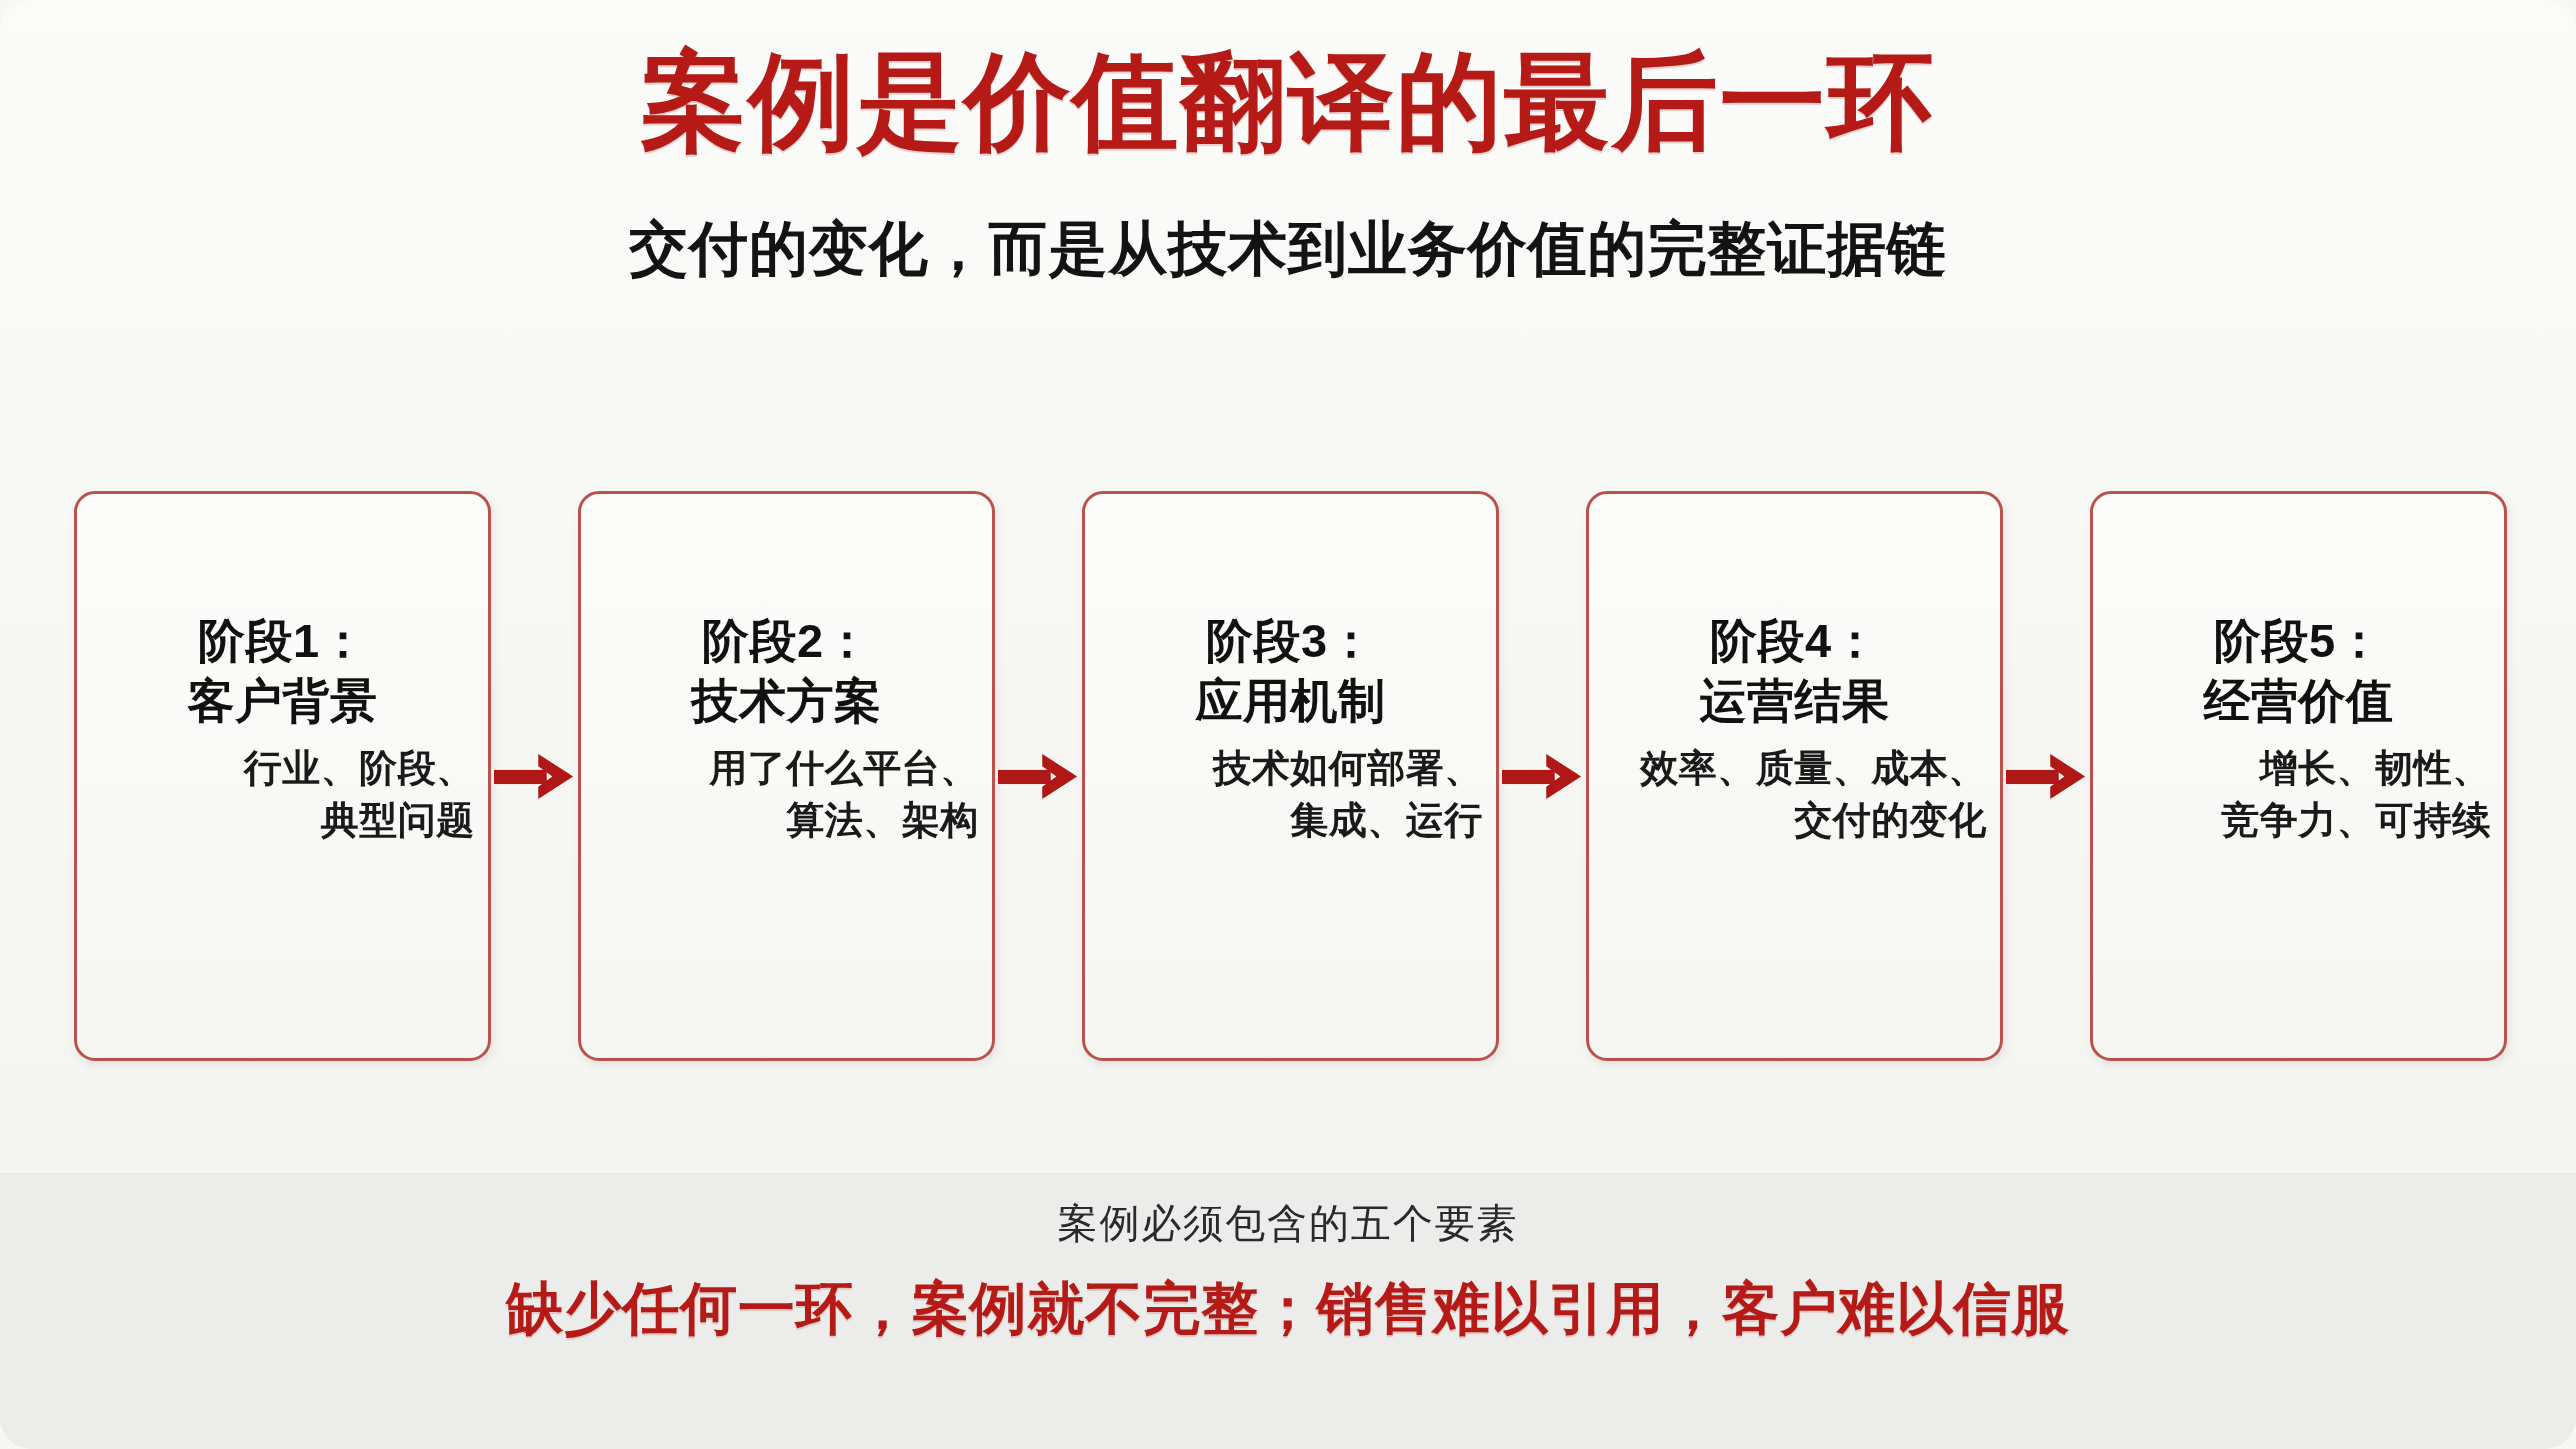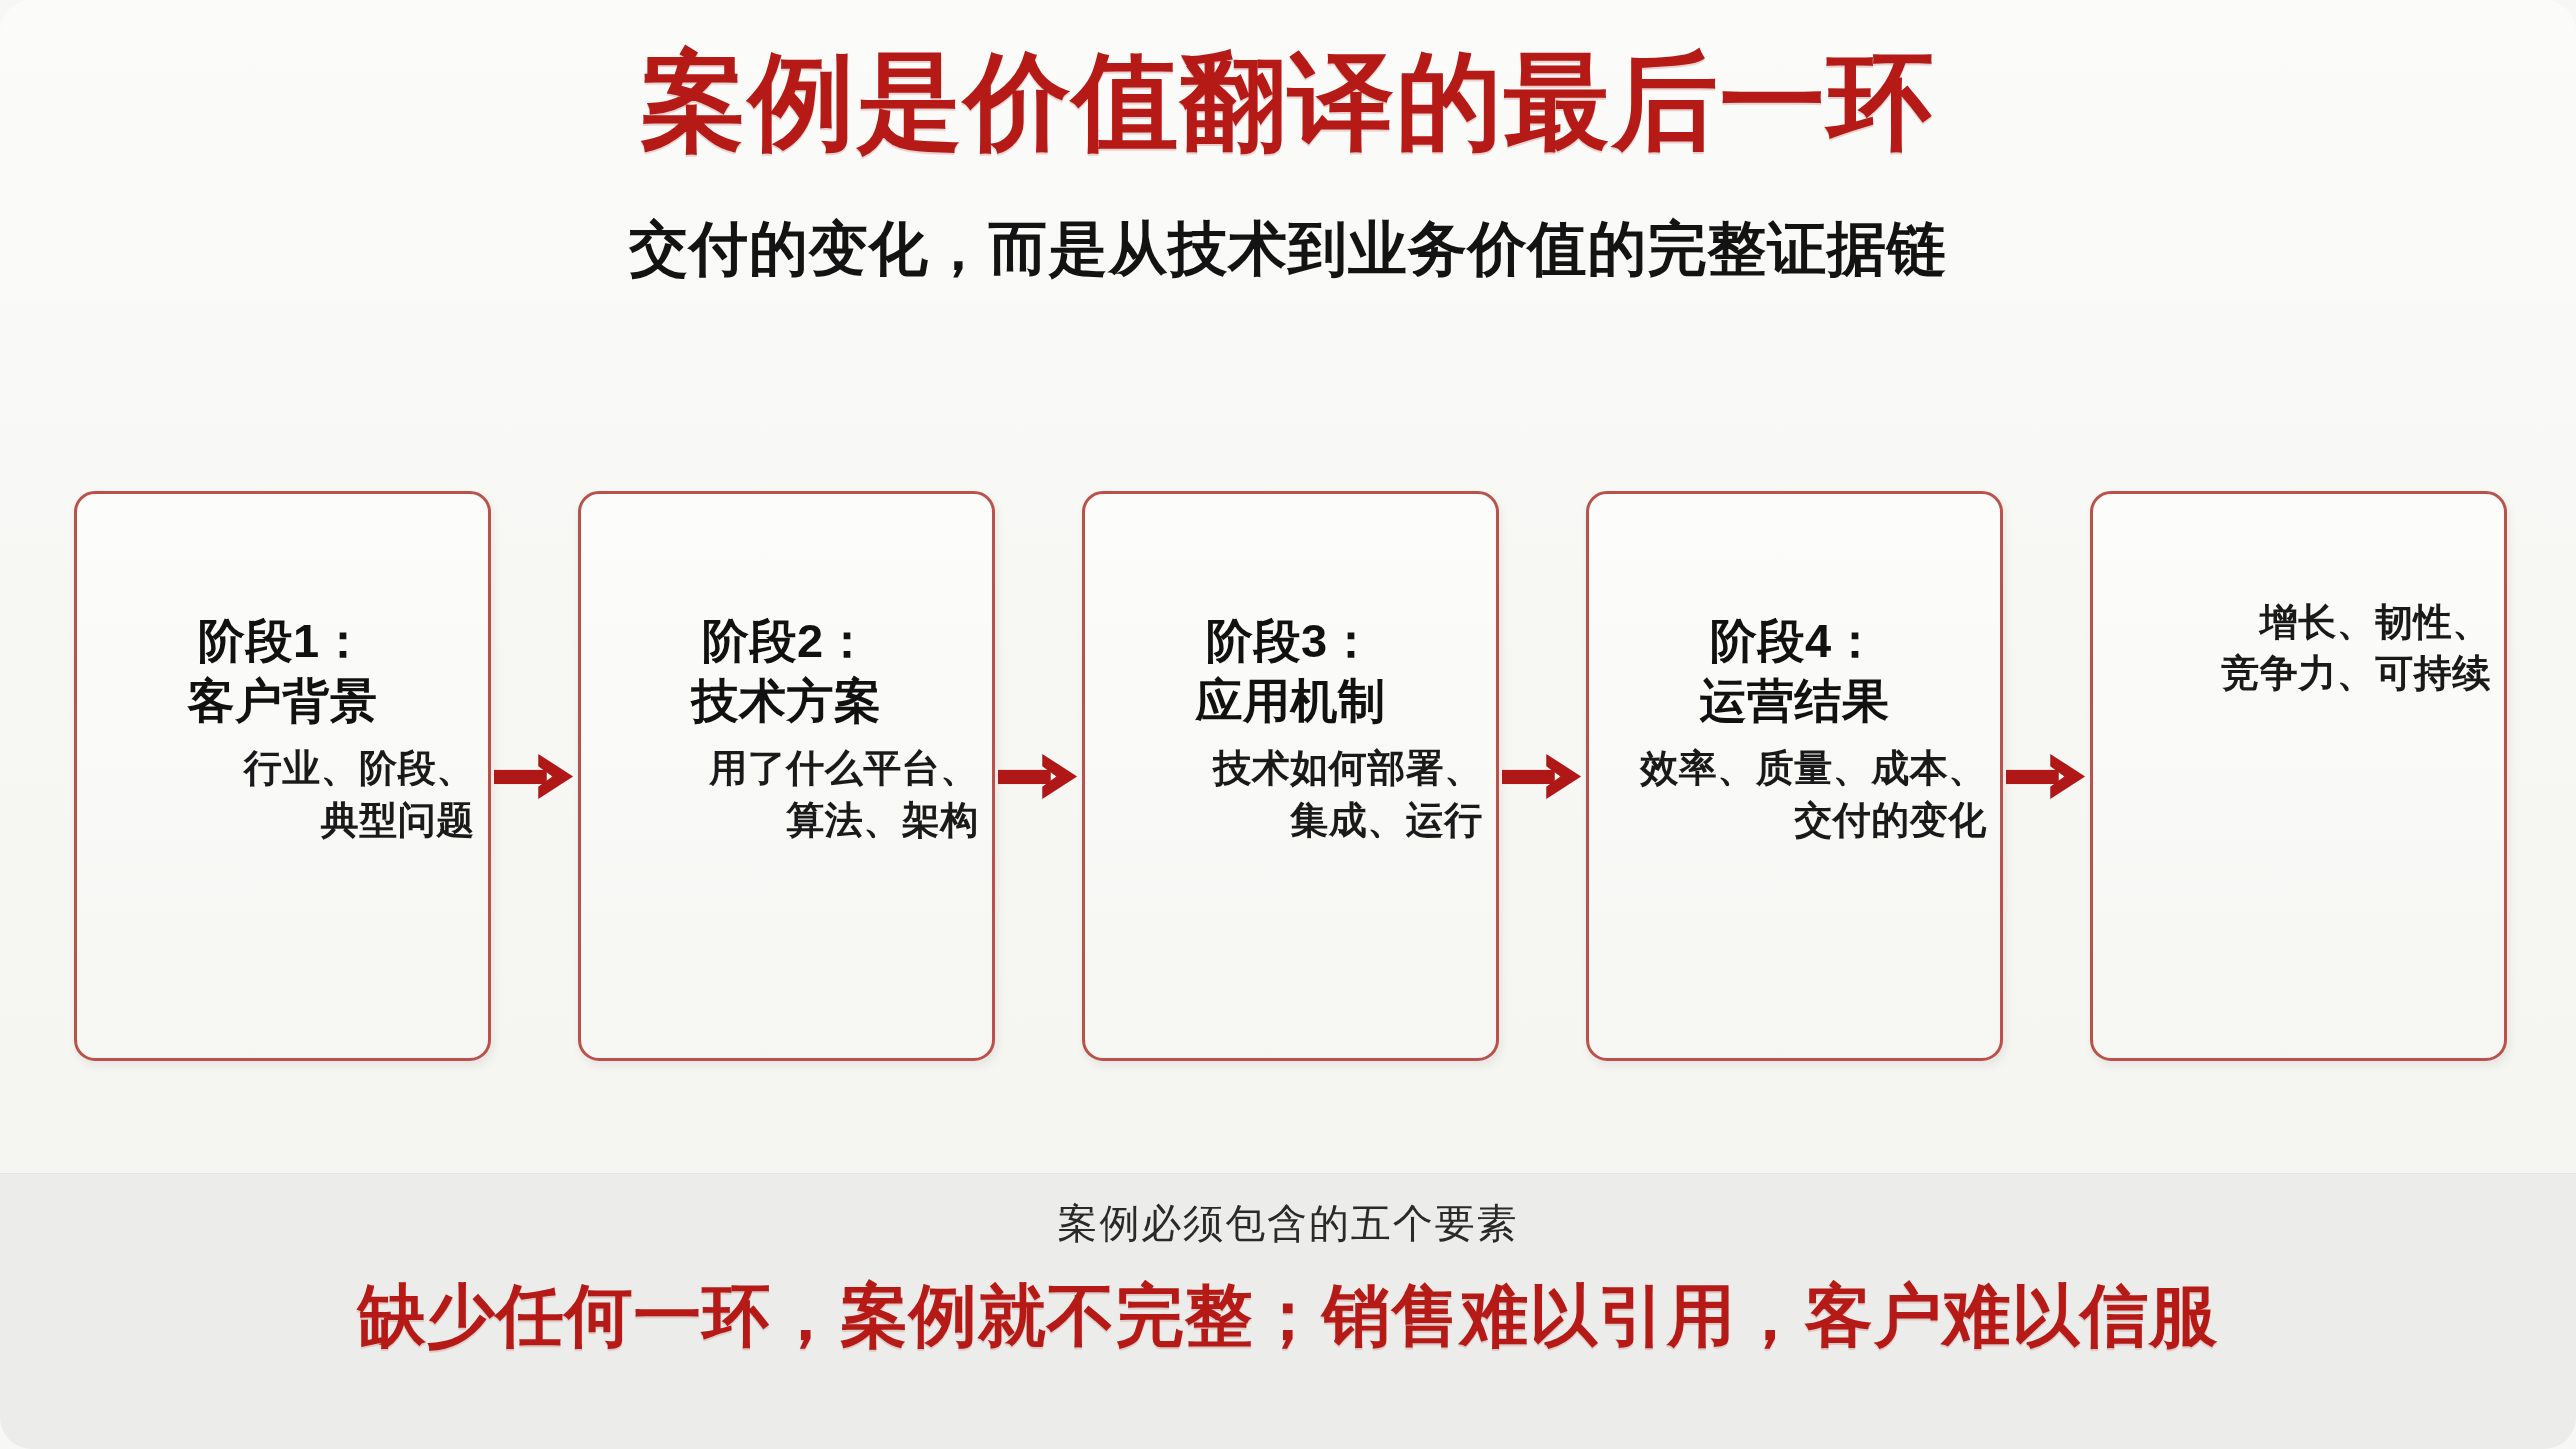--- a/index.html
+++ b/index.html
@@ -127,21 +127,21 @@
   .footer-note {
     font-size: 40px;
     font-weight: 400;
     color: #2a2a2a;
     letter-spacing: 1.9px;
     line-height: 1.3;
     margin: 0;
   }
   .footer-warning {
     margin: 24.5px 0 0 0;
-    font-size: 68px;
+    font-size: 57px;
     font-weight: 800;
     color: #b51a16;
     letter-spacing: 0.9px;
     line-height: 1.25;
     text-shadow: 0 1.9px 0.9px rgba(140,18,14,0.16);
   }
 </style>
 </head>
 <body>
 
@@ -204,20 +204,22 @@
     </div>
 
     <div class="connector">
       <svg class="arrow" viewBox="0 0 86 58">
         <rect x="0" y="22" width="56" height="15" fill="#b01818"></rect>
         <path d="M47 5 L84 29 L47 53 L47 40 L62 29 L47 18 Z" fill="#b01818"></path>
       </svg>
     </div>
 
     <div class="stage-card">
+      <div class="stage-head">阶段5：
+经营价值</div>
       <div class="stage-desc">增长、韧性、
 竞争力、可持续</div>
     </div>
 
   </div>
 
   <div class="footer">
     <p class="footer-note">案例必须包含的五个要素</p>
     <p class="footer-warning">缺少任何一环，案例就不完整；销售难以引用，客户难以信服</p>
   </div>

